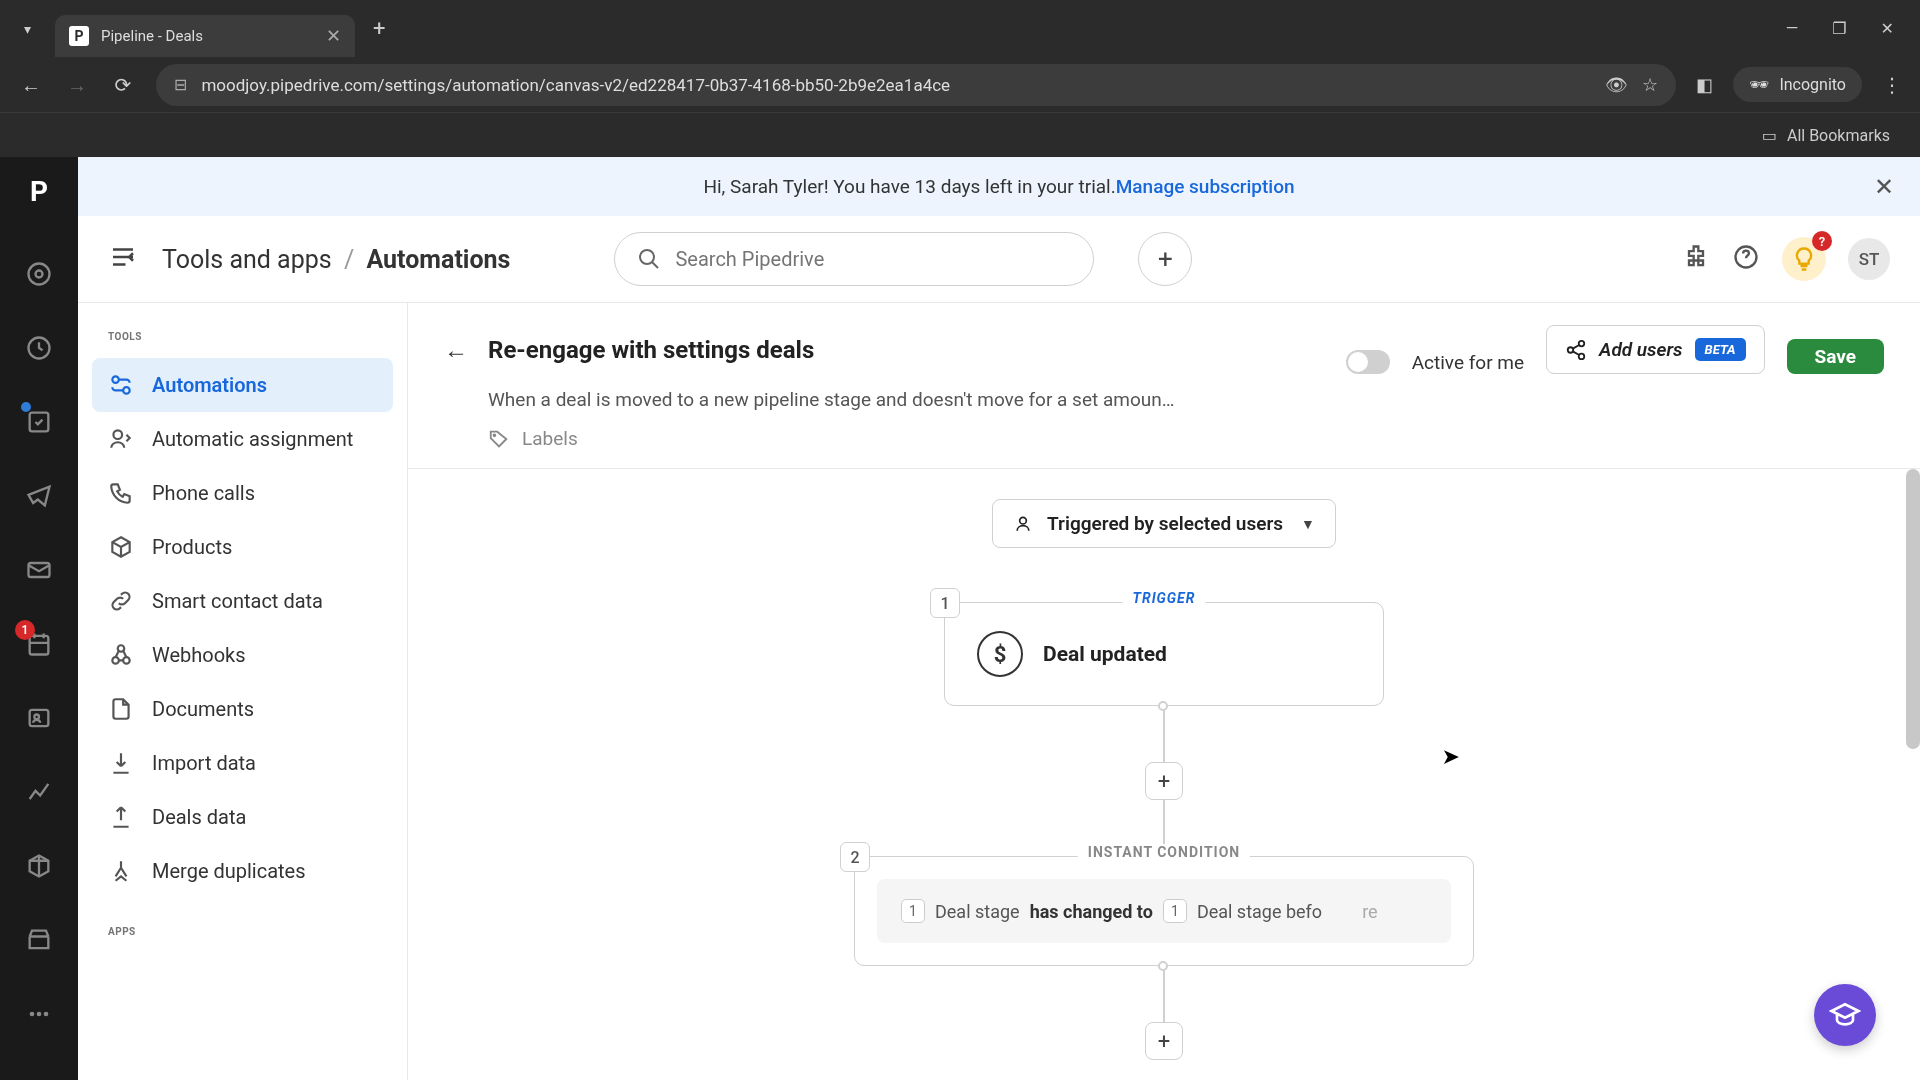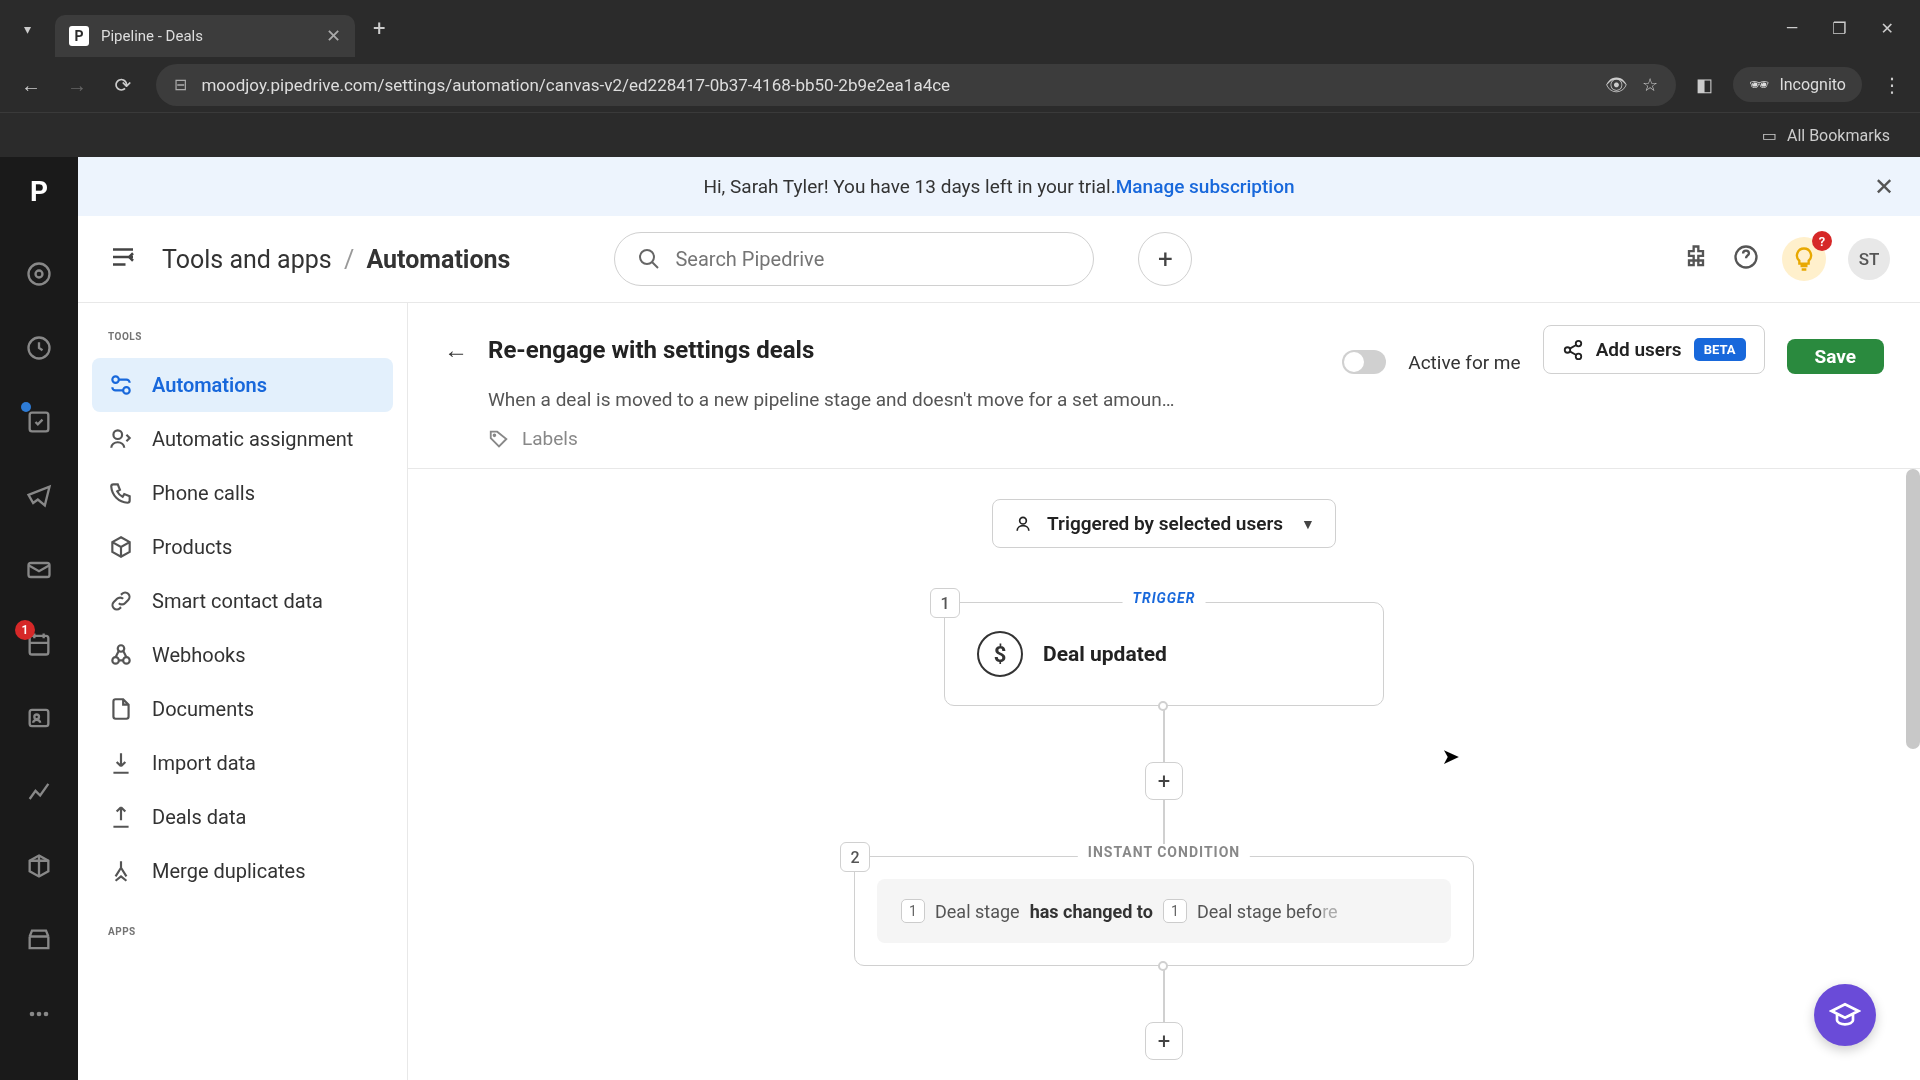--- a/index.html
+++ b/index.html
@@ -86,21 +86,21 @@
 
 
 .automation-header { padding: 22px 36px 18px; border-bottom: 1px solid #e8e8e8; }
 .automation-title-row { display: flex; align-items: center; gap: 20px; }
 .back-btn { cursor: pointer; color: #333; font-size: 24px; }
 .automation-title { font-size: 24px; font-weight: 700; color: #222; }
 .title-actions { margin-left: auto; display: flex; align-items: flex-end; gap: 22px; }
 .toggle { width: 44px; height: 24px; background: #d0d0d0; border-radius: 12px; position: relative; cursor: pointer; }
 .toggle-knob { width: 20px; height: 20px; background: #fff; border-radius: 50%; position: absolute; top: 2px; left: 2px; }
 .toggle-label { font-size: 19px; color: #333; }
-.add-users-btn { border: 1px solid #d0d0d0; border-radius: 8px; padding: 12px 18px; display: flex; align-items: center; gap: 12px; font-size: 19px; font-weight: 600; color: #222; cursor: pointer; }
+.add-users-btn { border: 1px solid #d0d0d0; border-radius: 8px; padding: 12px 18px; display: flex; align-items: center; gap: 12px; font-size: 19px; font-weight: 600; color: #222; cursor: pointer; font-style: italic; }
 .add-users-btn svg { width: 22px; height: 22px; }
 .beta-badge { background: #1868db; color: #fff; font-size: 13px; font-weight: 700; padding: 4px 10px; border-radius: 5px; }
 .save-btn { background: #2a8a3e; color: #fff; border: none; border-radius: 8px; padding: 6px 28px; font-size: 19px; font-weight: 700; cursor: pointer; }
 .automation-desc { font-size: 19px; color: #555; margin: 14px 0 0 44px; }
 .labels-row { display: flex; align-items: center; gap: 12px; margin: 16px 0 0 44px; color: #888; font-size: 19px; cursor: pointer; }
 .labels-row svg { width: 22px; height: 22px; }
 
 
 .canvas { flex: 1; padding: 30px 0 40px; display: flex; flex-direction: column; align-items: center; position: relative; }
 .triggered-by { border: 1px solid #d0d0d0; border-radius: 8px; padding: 12px 20px; display: flex; align-items: center; gap: 14px; font-size: 19px; font-weight: 600; color: #222; cursor: pointer; }
@@ -120,21 +120,21 @@
 .connector { position: relative; width: 2px; height: 56px; background: #d0d0d0; }
 .connector-dot { width: 10px; height: 10px; border: 2px solid #d0d0d0; background: #fff; border-radius: 50%; position: absolute; left: -5px; }
 .connector-dot.top { top: -5px; }
 .connector-dot.bot { bottom: -5px; }
 .add-step { width: 38px; height: 38px; border: 1px solid #d0d0d0; background: #fff; border-radius: 8px; display: flex; align-items: center; justify-content: center; font-size: 22px; color: #444; cursor: pointer; z-index: 2; }
 
 .node-2 { width: 620px; padding: 22px; }
 .condition-inner { background: #f5f5f5; border-radius: 8px; padding: 20px 24px; display: flex; align-items: center; gap: 10px; font-size: 18px; color: #555; width: 100%; flex-wrap: wrap; }
 .pill-num { display: inline-flex; width: 24px; height: 24px; border: 1px solid #ccc; background: #fff; border-radius: 5px; align-items: center; justify-content: center; font-size: 14px; color: #666; }
 .cond-bold { font-weight: 700; color: #333; }
-.cond-fade { color: #aaa; }
+.cond-fade { color: #aaa; margin-left: 40px; }
 
 
 .fake-cursor { position: absolute; top: 275px; right: 460px; font-size: 22px; color: #000; pointer-events: none; }
 
 
 .help-fab { position: fixed; bottom: 34px; right: 44px; width: 62px; height: 62px; background: #6a4bd8; border-radius: 50%; display: flex; align-items: center; justify-content: center; color: #fff; cursor: pointer; box-shadow: 0 4px 12px rgba(0,0,0,0.2); }
 .help-fab svg { width: 32px; height: 32px; }
 
 
 .scrollbar-hint { position: absolute; right: 0; top: 0; width: 14px; height: 280px; background: #c8c8c8; border-radius: 7px; }

